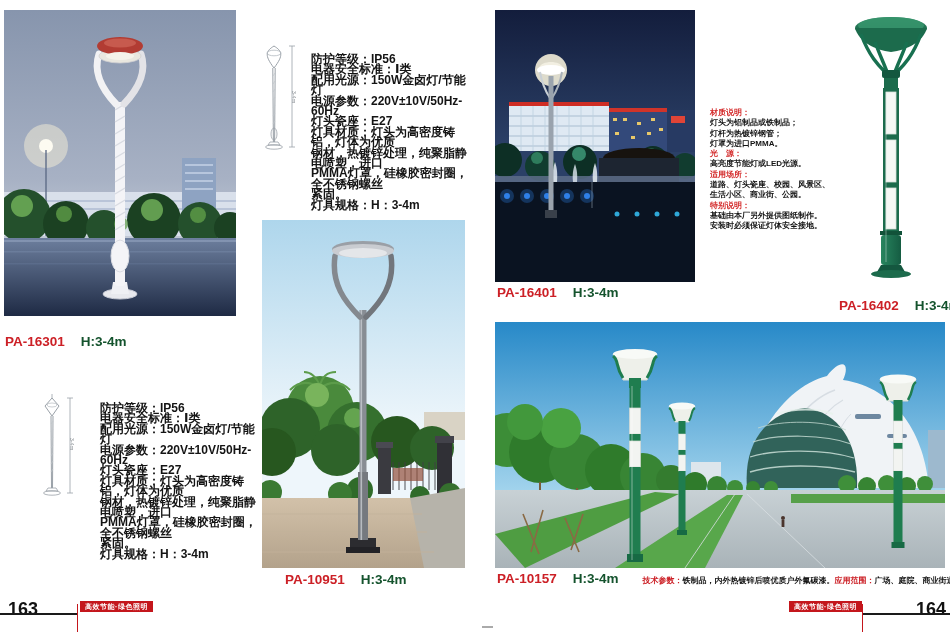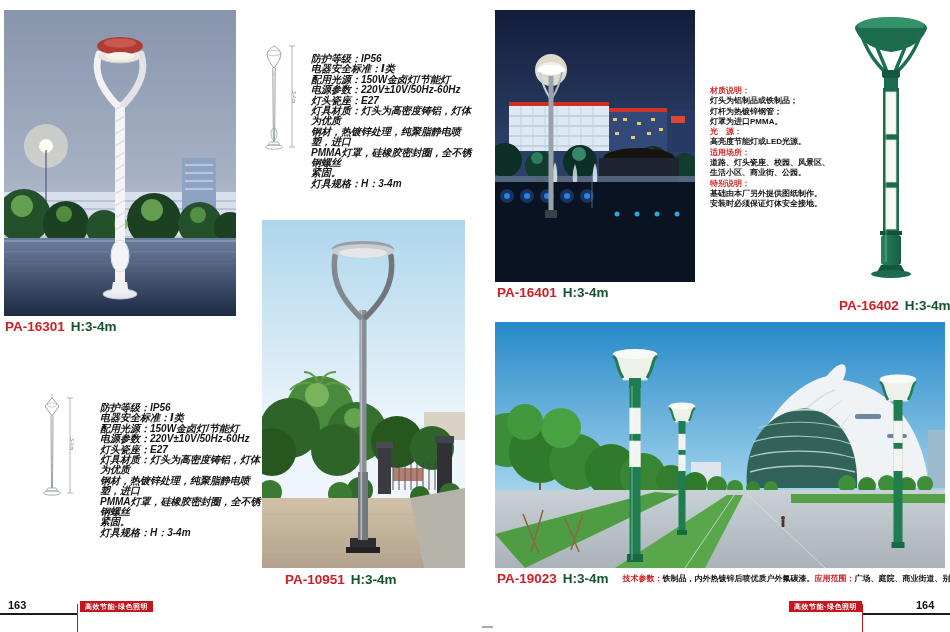--- a/index.html
+++ b/index.html
@@ -1,28 +1,28 @@
 <!DOCTYPE html>
 <html><head>
 <meta charset="utf-8">
 <style>
   html,body{margin:0;padding:0;background:#e8e8e8;}
   .sheet{position:relative;width:950px;height:632px;background:#ffffff;overflow:hidden;
          font-family:"Liberation Sans","DejaVu Sans",sans-serif;}
   .abs{position:absolute;}
   .photo{position:absolute;overflow:hidden;background:#dfe5ea;}
-  .plabel{position:absolute;font-size:13.5px;font-weight:bold;white-space:nowrap;display:flex;align-items:center;gap:6px;}
+  .plabel{position:absolute;font-size:13.5px;font-weight:bold;white-space:nowrap;display:flex;align-items:flex-end;gap:16px;}
   .plabel .code{color:#cc2026;}
   .plabel .size{color:#14532d;}
-  .specs{position:absolute;width:162px;font-size:10px;font-weight:bold;color:#141414;line-height:10.4px;font-style:italic;}
+  .specs{position:absolute;width:162px;font-size:12px;font-weight:bold;color:#141414;line-height:10.4px;}
   .notes{position:absolute;width:132px;font-size:8px;font-weight:bold;color:#141414;line-height:10.3px;}
   .notes .hd{color:#d42b2b;}
   .tech{font-size:8px;font-weight:bold;color:#141414;white-space:nowrap;}
   .tech .rd{color:#cc2026;}
-  .pgnum{position:absolute;font-size:11px;font-weight:bold;color:#111;}
+  .pgnum{position:absolute;font-size:18px;font-weight:bold;color:#111;}
   .rule{position:absolute;height:2px;background:#1a1a1a;}
   .banner{position:absolute;width:73px;height:11px;background:#c4161c;color:#ffffff;
           font-size:7px;font-weight:bold;line-height:11px;text-align:center;letter-spacing:.5px;}
   .vline{position:absolute;width:1px;background:#c4161c;}
   .cdash{position:absolute;height:2px;background:#aaa;}
   svg{display:block;}
 </style>
 </head>
 <body>
 
@@ -83,21 +83,21 @@
         <ellipse cx="116" cy="246" rx="9" ry="16" fill="#f4f4f7" stroke="#dadce3" stroke-width="1"></ellipse>
         <path d="M95,44 C89,62 97,78 112,94" stroke="#f2f2f4" stroke-width="7" fill="none" stroke-linecap="round"></path>
         <path d="M137,44 C143,62 135,78 120,94" stroke="#e3e3e7" stroke-width="7" fill="none" stroke-linecap="round"></path>
         <ellipse cx="116" cy="46" rx="21" ry="7" fill="#e9e7df" stroke="#cfcfd2" stroke-width=".8"></ellipse>
         <ellipse cx="116" cy="36" rx="23" ry="9" fill="#b23c33"></ellipse>
         <ellipse cx="116" cy="33" rx="16" ry="4.5" fill="#c75a4e"></ellipse>
         <ellipse cx="116" cy="46" rx="14" ry="4" fill="#f5f3ea"></ellipse>
       </g>
     </svg>
   </div>
-  <div class="plabel" style="left:5px;top:319px;">
+  <div class="plabel" style="left:5px;top:334px;">
     <span class="code">PA-16301</span>
     <span class="size">H:3-4m</span>
   </div>
 
   <div class="abs" style="left:250px;top:42px;">
     <svg viewBox="0 0 48 122" width="48" height="122">
       <g stroke="#9aa1a8" fill="none" stroke-width="1">
         <path d="M24,4 C32,9 34,13 24,26 C14,13 16,9 24,4 Z"></path>
         <ellipse cx="24" cy="11" rx="7" ry="2.8" stroke="#b4bac0" stroke-width=".8"></ellipse>
         <line x1="22.8" y1="26" x2="23.4" y2="100"></line>
@@ -294,21 +294,21 @@
         <rect x="53.5" y="66" width="5" height="138" fill="#9aa3ad"></rect>
         <rect x="50" y="200" width="12" height="8" fill="#39404a"></rect>
       </g>
     </svg>
   </div>
   <div class="plabel" style="left:497px;top:285px;">
     <span class="code">PA-16401</span>
     <span class="size">H:3-4m</span>
   </div>
 
-  <div class="notes" style="left:710px;top:86px;">
+  <div class="notes" style="left:710px;top:108px;">
     <div class="hd">材质说明：</div>
     <div>灯头为铝制品或铁制品；</div>
     <div>灯杆为热镀锌钢管；</div>
     <div>灯罩为进口PMMA。</div>
     <div class="hd">光　源：</div>
     <div>高亮度节能灯或LED光源。</div>
     <div class="hd">适用场所：</div>
     <div>道路、灯头瓷座、校园、风景区、</div>
     <div>生活小区、商业街、公园。</div>
     <div class="hd">特别说明：</div>
@@ -450,21 +450,21 @@
         <rect x="398.5" y="78" width="9" height="21" fill="#1f7d4f"></rect>
         <rect x="398.5" y="99" width="9" height="22" fill="#f2f4f1" stroke="#d4d9d2" stroke-width=".6"></rect>
         <rect x="398.5" y="121" width="9" height="6" fill="#1f7d4f"></rect>
         <rect x="398.5" y="127" width="9" height="22" fill="#f2f4f1" stroke="#d4d9d2" stroke-width=".6"></rect>
         <rect x="398.5" y="149" width="9" height="76" fill="#1f7d4f"></rect>
         <rect x="396.5" y="220" width="13" height="6" fill="#176a44"></rect>
       </g>
     </svg>
   </div>
   <div class="plabel" style="left:497px;top:571px;">
-    <span class="code">PA-19023</span>
+    <span class="code">PA-10157</span>
     <span class="size">H:3-4m</span>
     <span class="tech" style="margin-left:8px;">
       <span class="rd">技术参数：</span><span>铁制品，内外热镀锌后喷优质户外氟碳漆。</span><span class="rd">应用范围：</span><span>广场、庭院、商业街道、别墅区等场所。</span>
     </span>
   </div>
 
   <div class="pgnum" style="left:8px;top:599px;">163</div>
   <div class="rule" style="left:0;top:613px;width:77px;"></div>
   <div class="banner" style="left:80px;top:601px;">高效节能·绿色照明</div>
   <div class="vline" style="left:77px;top:604px;height:28px;"></div>

